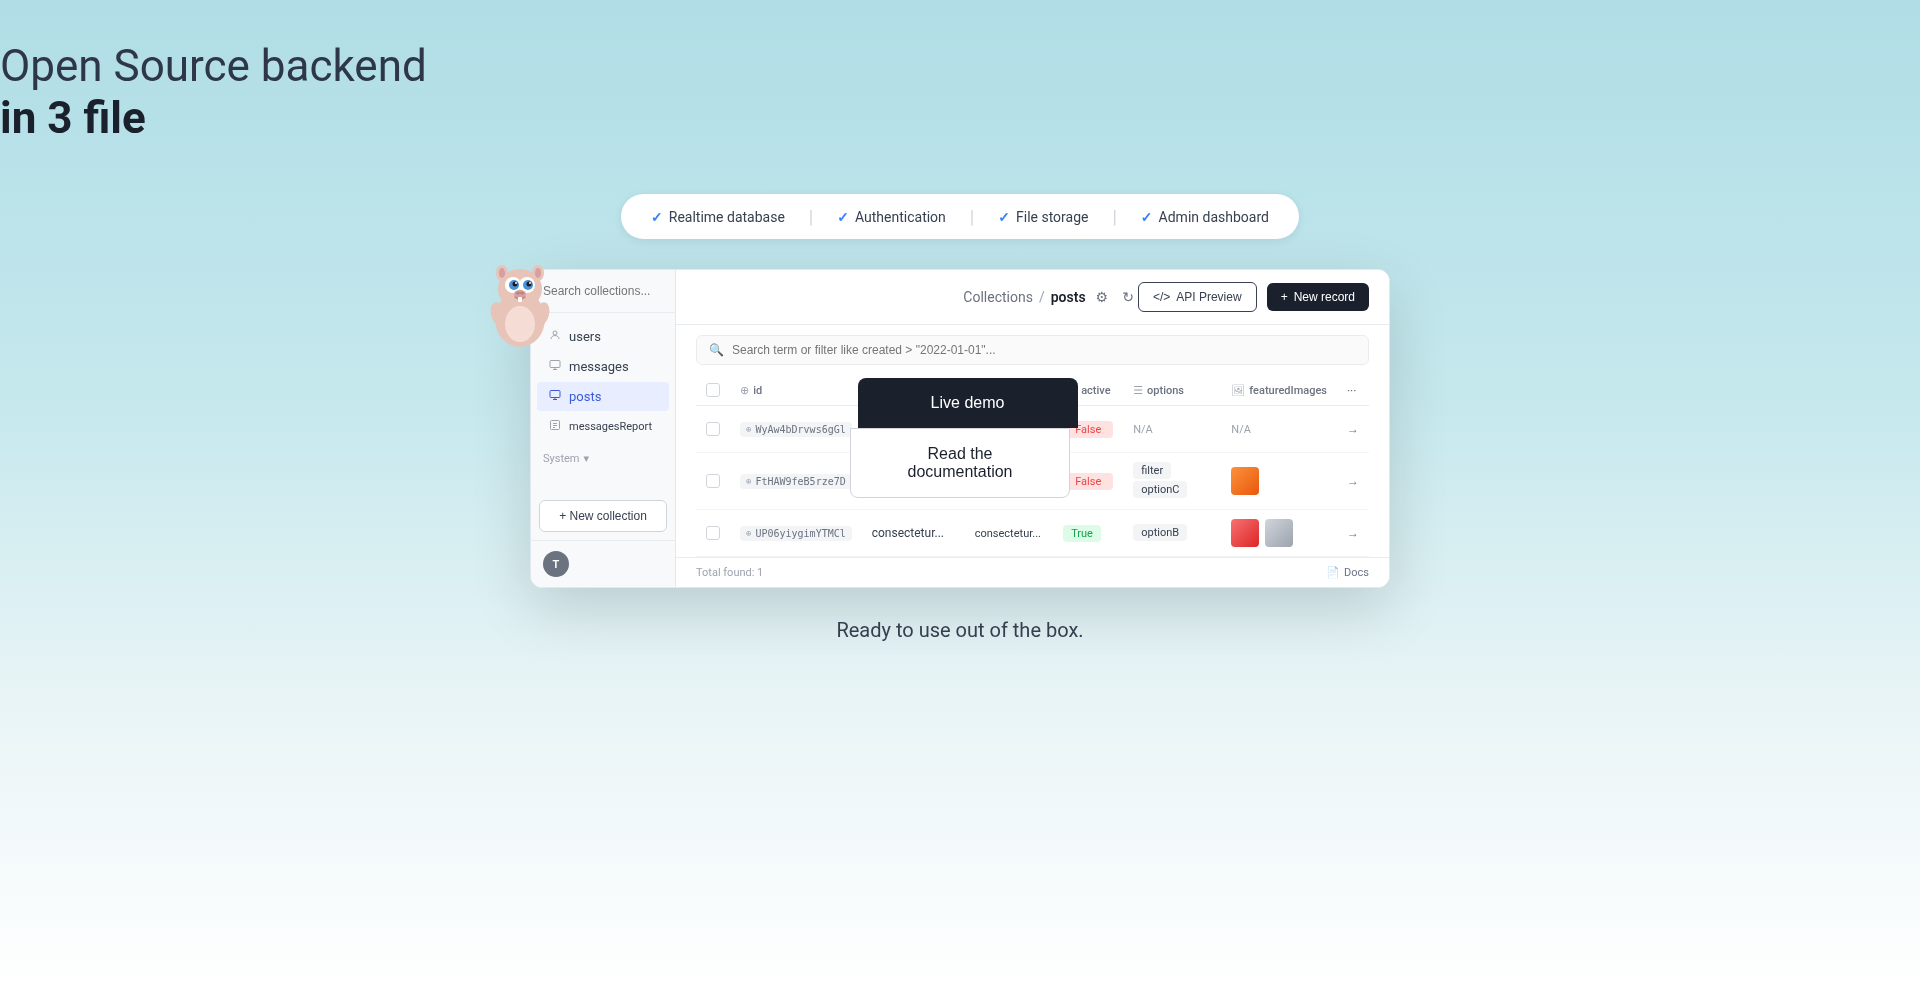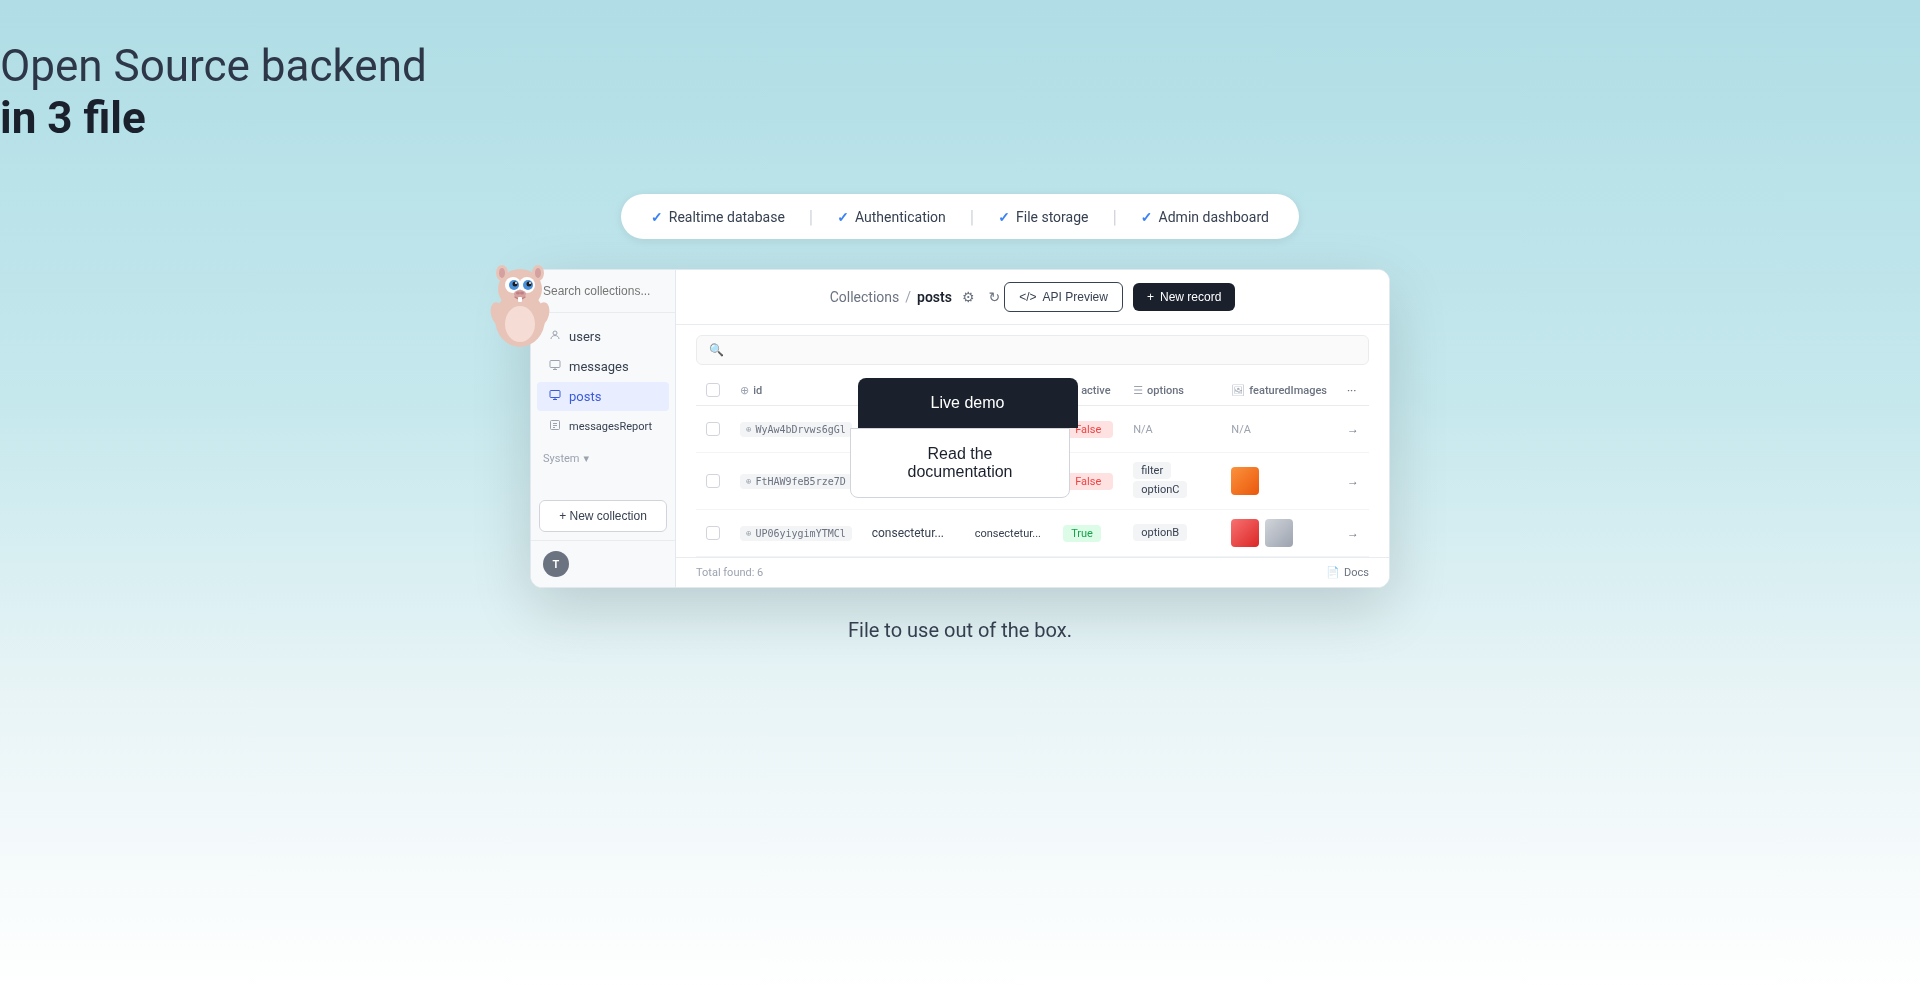--- a/index.html
+++ b/index.html
@@ -200,21 +200,21 @@
       flex: 1;
       display: flex;
       flex-direction: column;
       background: #ffffff;
       overflow: hidden;
     }
 
     .main-header {
       display: flex;
       align-items: center;
-      justify-content: center;
+      justify-content: flex-end;
       padding: 12px 20px;
       border-bottom: 1px solid #e9ecef;
     }
 
     .breadcrumb {
       display: flex;
       align-items: center;
       gap: 6px;
       font-size: 14px;
       color: #6b7280;
@@ -662,20 +662,21 @@
               </button>
               <button class="btn-new-record">
                 <span>+</span>
                 <span>New record</span>
               </button>
             </div>
           </div>
 
           <div class="search-bar">
             <span class="search-icon">🔍</span>
+            <input class="search-input" type="text" placeholder="Search term or filter like created &gt; &quot;2022-01-01&quot;..." style="">
           </div>
 
           <div class="table-wrapper">
             <table>
               <thead>
                 <tr>
                   <th>
                       <div class="checkbox"></div>
                     </th>
                   <th><span class="th-icon">⊕</span>id</th>
@@ -752,21 +753,21 @@
                     <span class="thumb-red" style="margin-right:3px;"></span>
                     <span class="thumb-gray"></span>
                   </td>
                   <td><span class="row-arrow">→</span></td>
                 </tr>
               </tbody>
             </table>
           </div>
 
           <div class="table-footer">
-            <span>Total found: 6</span>
+            <span>Total found: 1</span>
             <div class="docs-link">
               <span>📄</span>
               <span>Docs</span>
             </div>
           </div>
         </div>
       </div>
     </div>
 
     <div class="overlay-container">
@@ -774,16 +775,16 @@
         <span>Live demo</span>
       </button>
       <button class="btn-read-docs">
         <span>Read the documentation</span>
       </button>
     </div>
 
   </div>
 
   <div class="ready-text">
-    <span>File to use out of the box.</span>
+    <span>Ready to use out of the box.</span>
   </div>
 
 </div>
 
 </body></html>

